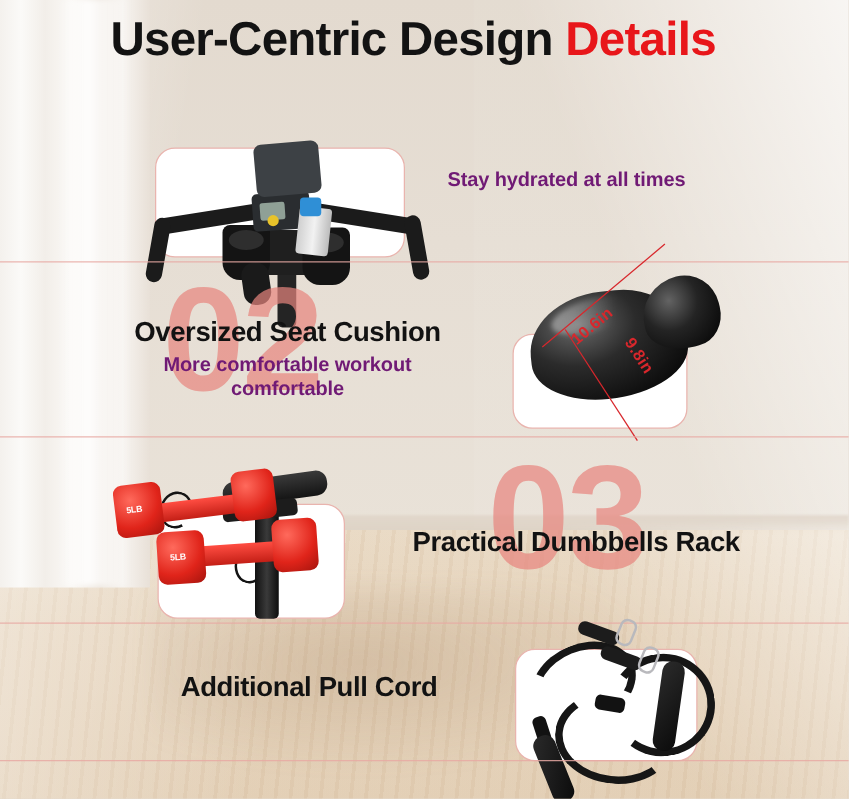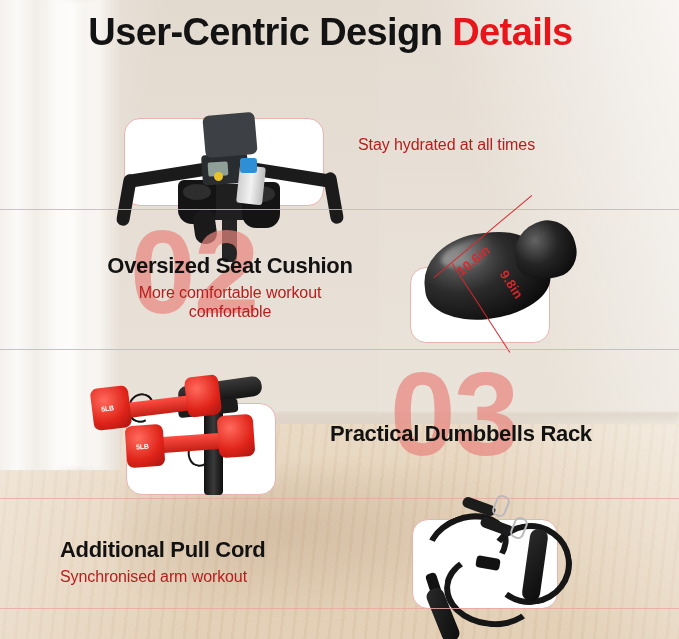--- a/index.html
+++ b/index.html
@@ -79,22 +79,23 @@
     position:absolute; font-size:118px; font-weight:bold; line-height:1;
     color:#e8857e; opacity:.70; letter-spacing:-2px; user-select:none;
   }
 
   .txt { position:absolute; }
   .head {
     font-size:22px; font-weight:bold; color:#121212;
     letter-spacing:-0.3px; white-space:nowrap;
   }
   .sub {
-    font-size:16px; color:#b91c1c; margin-top:5px;
+    font-size:16px; color:#701a75; margin-top:5px;
     letter-spacing:-0.1px;
+    font-weight:bold;
   }
 
   
   .card {
     position:absolute; background:#fff;
     border:1px solid #e9b4ae; border-radius:16px; overflow:visible;
   }
 
   
   .bike { position:absolute; left:118px; top:56px; width:222px; height:150px; }
@@ -305,19 +306,18 @@
     <div class="node n1"></div>
     <div class="node n2"></div>
     <div class="grip g1"></div>
     <div class="grip g2"></div>
     <div class="clip c1"></div>
     <div class="clip c2"></div>
     <div class="handle h1"></div>
     <div class="handle h2"></div>
   </div>
 
-  <div class="txt" style="left:60px; top:42px; width:290px; text-align:left;">
+  <div class="txt" style="left:60px; top:42px; width:290px; text-align:right;">
     <div class="head">Additional Pull Cord</div>
-    <div class="sub">Synchronised arm workout</div>
   </div>
 </div>
 
 <div class="divider" style="top:608px;"></div>
 
 </body></html>

